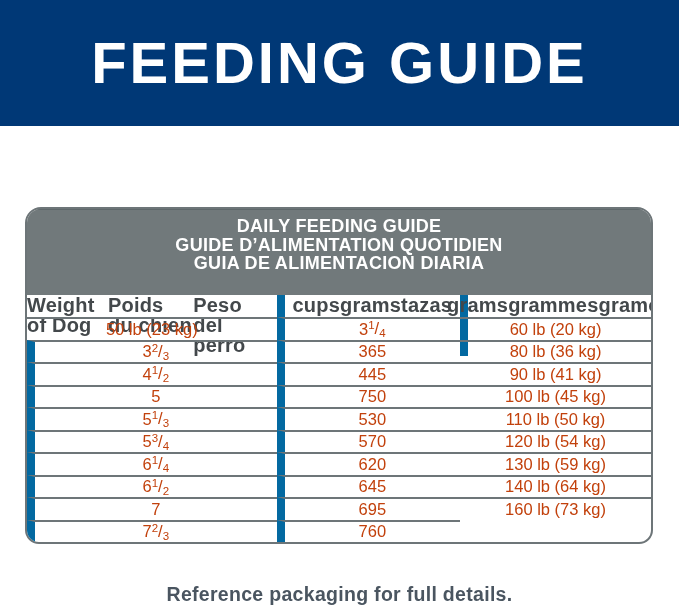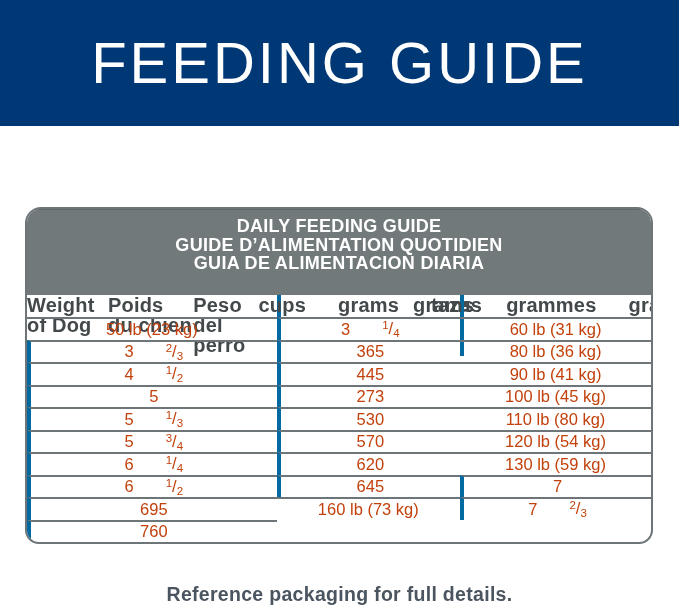--- a/index.html
+++ b/index.html
@@ -20,21 +20,21 @@
     height: 126px;
     background: #003876;
     display: flex;
     align-items: center;
     justify-content: center;
   }
   .banner h1 {
     margin: 0;
     color: #ffffff;
     font-size: 58px;
-    font-weight: normal;
+    font-weight: bold;
     letter-spacing: 3px;
     line-height: 1;
   }
 
   
   .guide {
     position: absolute;
     top: 207px;
     left: 25px;
     width: 628px;
@@ -75,21 +75,21 @@
   }
   .cell {
     display: flex;
     align-items: center;
     justify-content: center;
     border-top: 2px solid #6d7578;
     font-size: 16.5px;
     color: #c2410c;
     box-sizing: border-box;
   }
-  .c2, .c3 { border-left: 4px solid #0369a1; gap: 32px; }
+  .c2, .c3 { border-left: 8px solid #0369a1; }
 
   .fr sup { font-size: 11.5px; vertical-align: 5px; letter-spacing: 0; }
   .fr sub { font-size: 11.5px; vertical-align: -3px; letter-spacing: 0; }
 
   
   .footer {
     position: absolute;
     top: 583px;
     left: 0;
     width: 100%;
@@ -129,41 +129,42 @@
         <span>tazas</span>
       </div>
       <div class="hcell c3">
         <span>grams</span>
         <span>grammes</span>
         <span>gramos</span>
       </div>
 
     <div class="cell c1">50 lb (23 kg)</div>
         <div class="cell c2">3 <span class="fr"><sup>1</sup>/<sub>4</sub></span></div>
-        <div class="cell c1">60 lb (31 kg)</div>
+        <div class="cell c1">60 lb (20 kg)</div>
         <div class="cell c2">3 <span class="fr"><sup>2</sup>/<sub>3</sub></span></div>
         <div class="cell c3">365</div>
         <div class="cell c1">80 lb (36 kg)</div>
         <div class="cell c2">4 <span class="fr"><sup>1</sup>/<sub>2</sub></span></div>
         <div class="cell c3">445</div>
         <div class="cell c1">90 lb (41 kg)</div>
         <div class="cell c2">5</div>
-        <div class="cell c3">273</div>
+        <div class="cell c3">750</div>
         <div class="cell c1">100 lb (45 kg)</div>
         <div class="cell c2">5 <span class="fr"><sup>1</sup>/<sub>3</sub></span></div>
         <div class="cell c3">530</div>
-        <div class="cell c1">110 lb (80 kg)</div>
+        <div class="cell c1">110 lb (50 kg)</div>
         <div class="cell c2">5 <span class="fr"><sup>3</sup>/<sub>4</sub></span></div>
         <div class="cell c3">570</div>
         <div class="cell c1">120 lb (54 kg)</div>
         <div class="cell c2">6 <span class="fr"><sup>1</sup>/<sub>4</sub></span></div>
         <div class="cell c3">620</div>
         <div class="cell c1">130 lb (59 kg)</div>
         <div class="cell c2">6 <span class="fr"><sup>1</sup>/<sub>2</sub></span></div>
         <div class="cell c3">645</div>
+        <div class="cell c1">140 lb (64 kg)</div>
         <div class="cell c2">7</div>
         <div class="cell c3">695</div>
         <div class="cell c1">160 lb (73 kg)</div>
         <div class="cell c2">7 <span class="fr"><sup>2</sup>/<sub>3</sub></span></div>
         <div class="cell c3">760</div>
       </div>
   </section>
 
   <p class="footer">Reference packaging for full details.</p>
 

